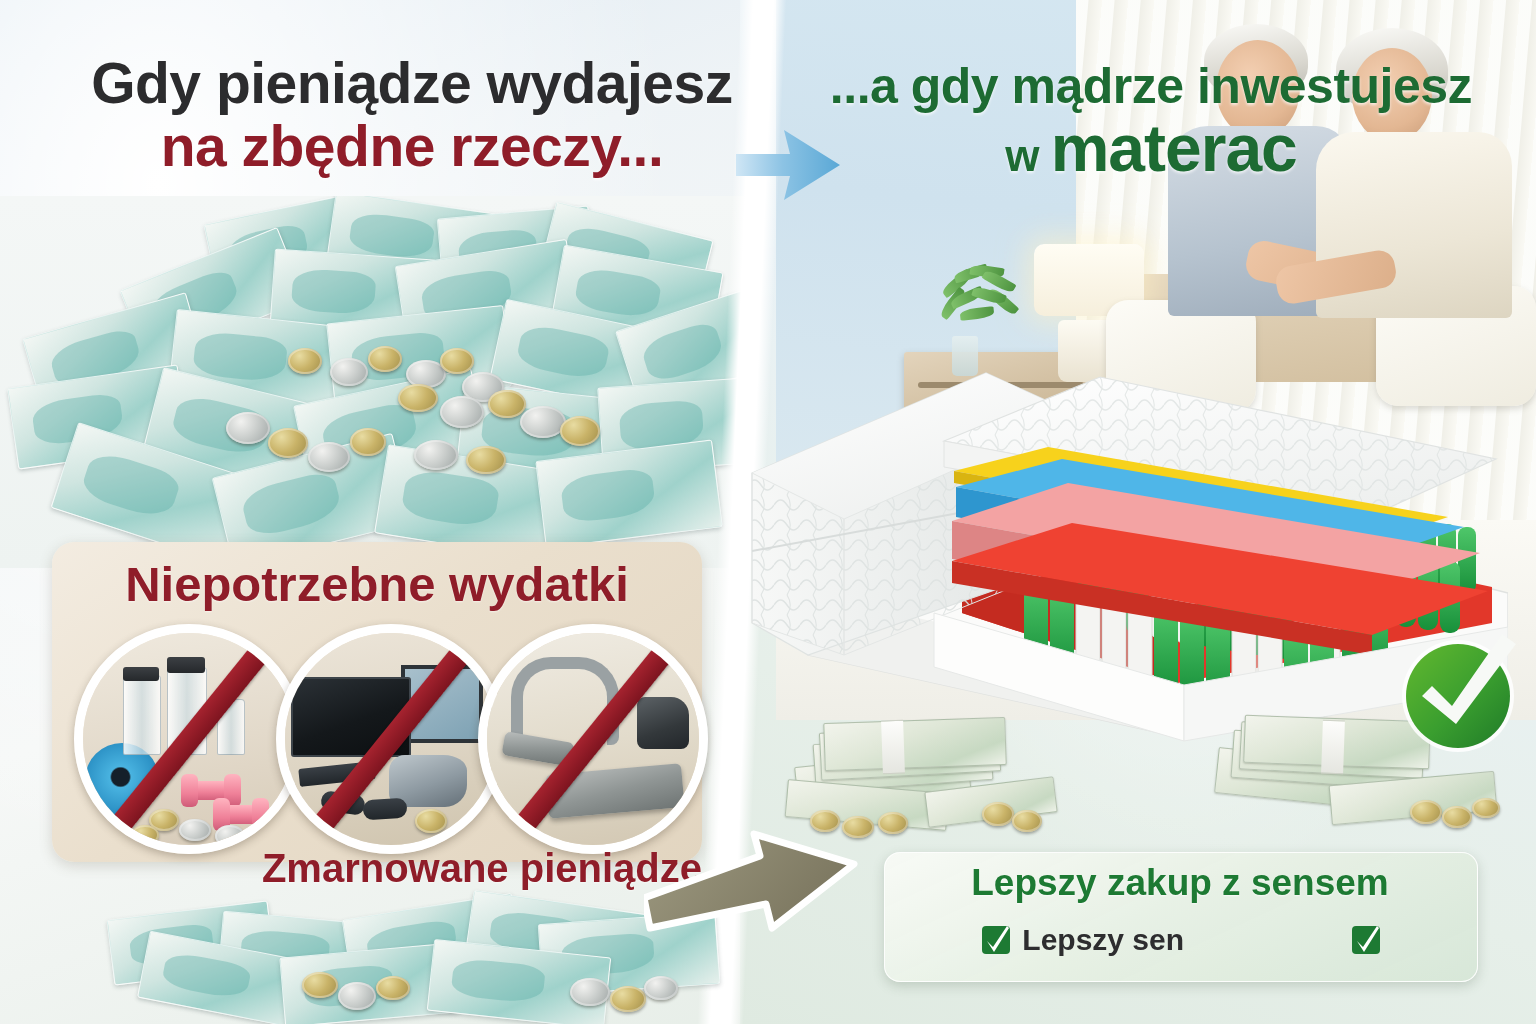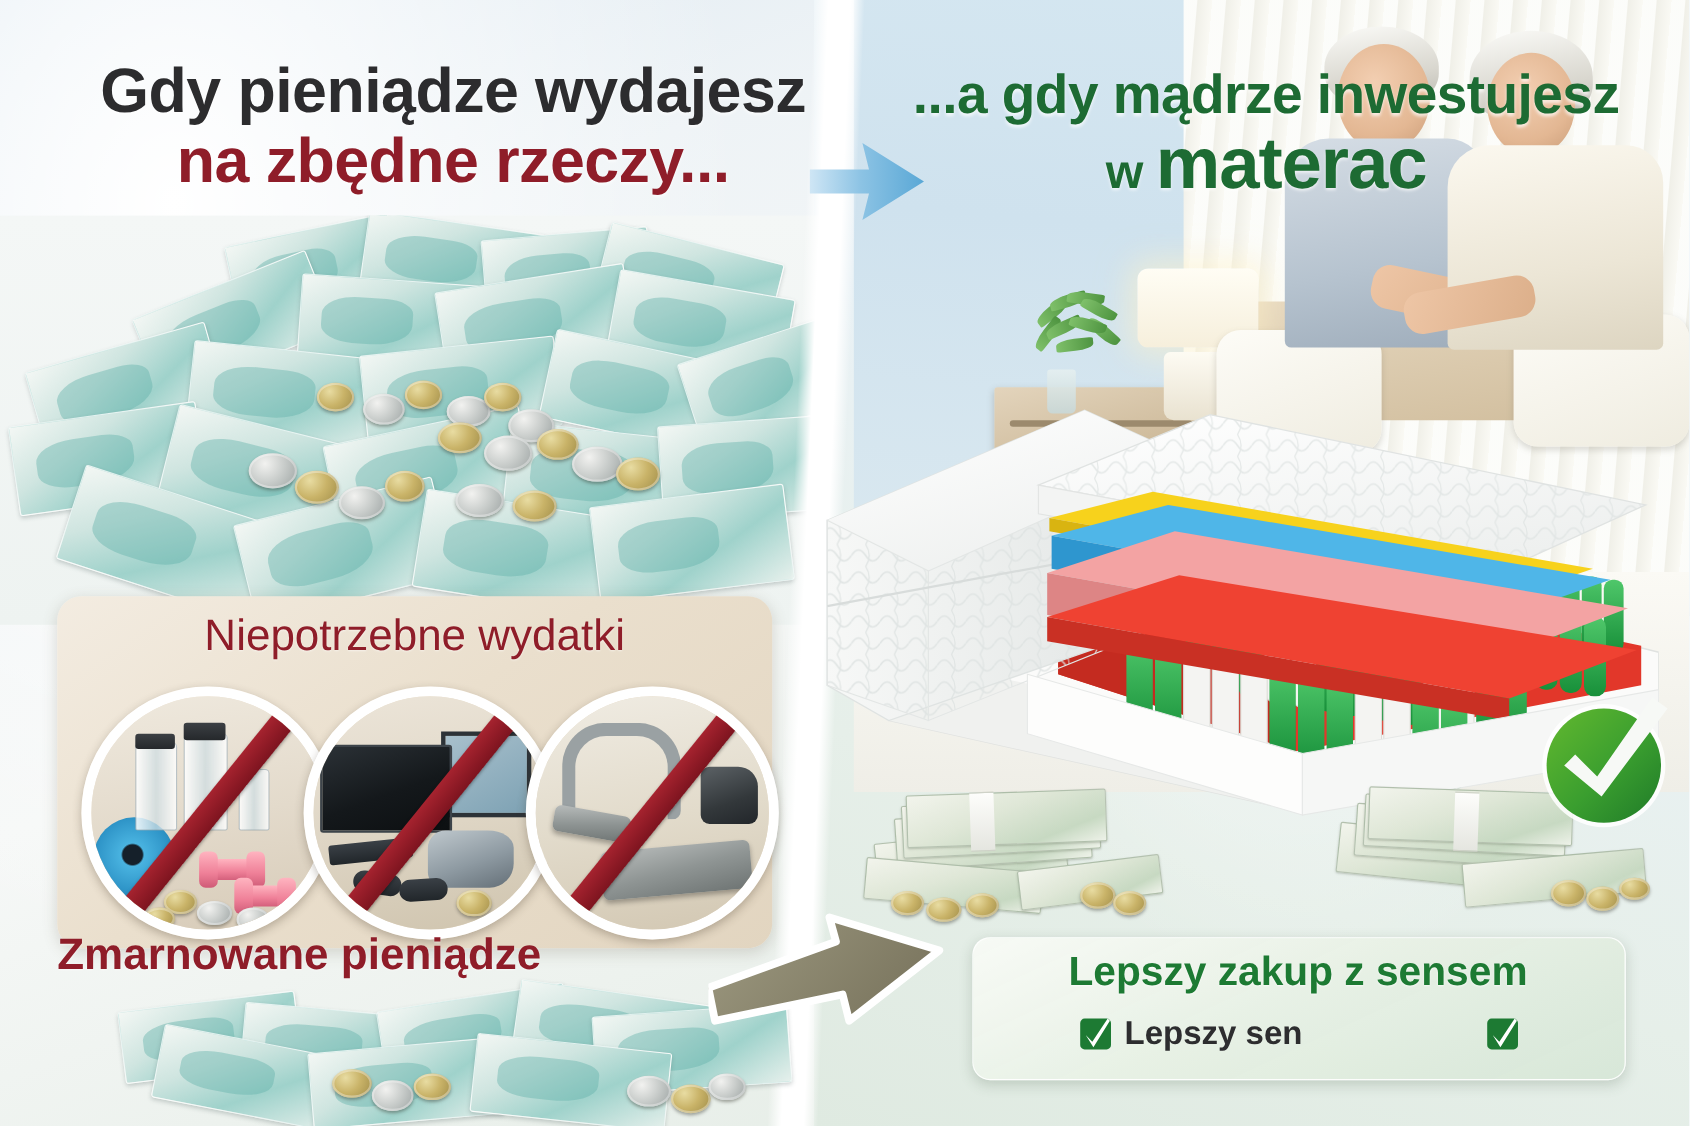--- a/index.html
+++ b/index.html
@@ -160,32 +160,32 @@
     background: linear-gradient(145deg, #f3ece1 0%, #eadfcd 45%, #e2d5c0 100%);
     box-shadow: 0 4px 14px rgba(90,80,60,0.20);
     z-index: 10;
   }
   .panel-title {
     position: absolute;
     top: 556px;
     left: 52px;
     width: 650px;
     text-align: center;
-    font-size: 40px;
-    font-weight: normal;
+    font-size: 49px;
+    font-weight: bold;
     color: #8f1d29;
     z-index: 18;
     text-shadow: 0 1px 2px rgba(255,255,255,0.55);
   }
   .panel-subtitle {
     position: absolute;
     top: 846px;
     left: 52px;
     width: 650px;
-    text-align: left;
+    text-align: right;
     font-size: 40px;
     font-weight: bold;
     color: #8f1d29;
     z-index: 18;
     text-shadow: 0 1px 2px rgba(255,255,255,0.55);
   }
 
   
   .circle-photo {
     position: absolute;

